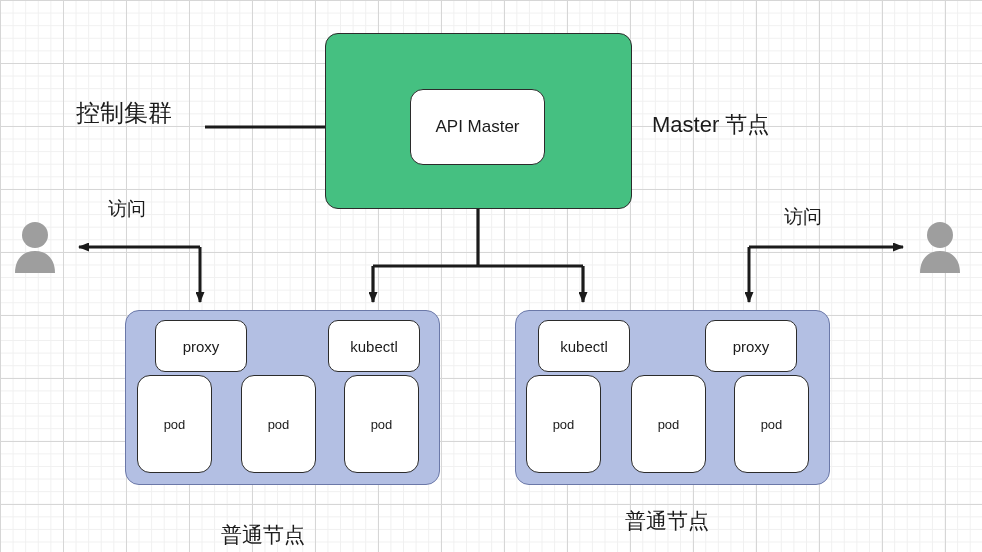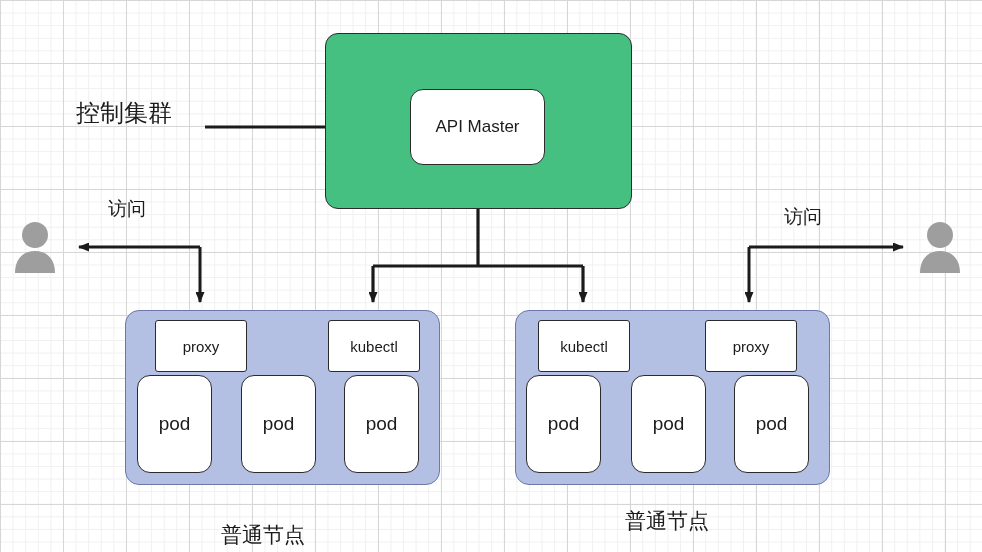--- a/index.html
+++ b/index.html
@@ -63,40 +63,40 @@
     border: 1.4px solid #6b78a8;
     border-radius: 14px;
   }
   .node-left  { left: 125px; top: 310px; width: 315px; height: 175px; }
   .node-right { left: 515px; top: 310px; width: 315px; height: 175px; }
   .svc-box {
     position: absolute;
     box-sizing: border-box;
     background: #ffffff;
     border: 1.4px solid #2b2b2b;
-    border-radius: 3px;
+    border-radius: 10px;
     display: flex;
     align-items: center;
     justify-content: center;
     font-size: 15px;
     color: #1b1b1b;
     height: 52px;
     width: 92px;
     top: 320px;
   }
   .pod-box {
     position: absolute;
     box-sizing: border-box;
     background: #ffffff;
     border: 1.4px solid #2b2b2b;
     border-radius: 13px;
     display: flex;
     align-items: center;
     justify-content: center;
-    font-size: 19px;
+    font-size: 13px;
     color: #1b1b1b;
     height: 98px;
     width: 75px;
     top: 375px;
   }
   .cap-label {
     position: absolute;
     color: #1b1b1b;
     white-space: nowrap;
   }
@@ -137,20 +137,21 @@
     <path d="M200,247 L200,302" stroke="#1b1b1b" stroke-width="3.0" fill="none" marker-end="url(#arrowhead)"></path>
 
     <path d="M749,247 L903,247" stroke="#1b1b1b" stroke-width="3.0" fill="none" marker-end="url(#arrowhead)"></path>
     <path d="M749,247 L749,302" stroke="#1b1b1b" stroke-width="3.0" fill="none" marker-end="url(#arrowhead)"></path>
   </svg>
 
   <div class="box master-box"></div>
   <div class="box api-box">
     <span>API Master</span>
   </div>
+  <div class="cap-label lbl-master">Master 节点</div>
 
   <div class="cap-label lbl-control">控制集群</div>
 
   <div class="cap-label lbl-visit-l">访问</div>
   <div class="cap-label lbl-visit-r">访问</div>
 
   <div class="node-box node-left"></div>
   <div class="svc-box" style="left:155px;">
     <span>proxy</span>
   </div>

